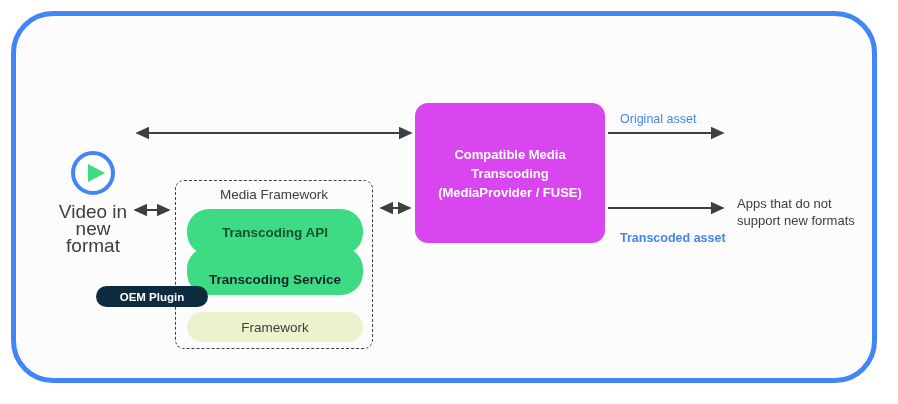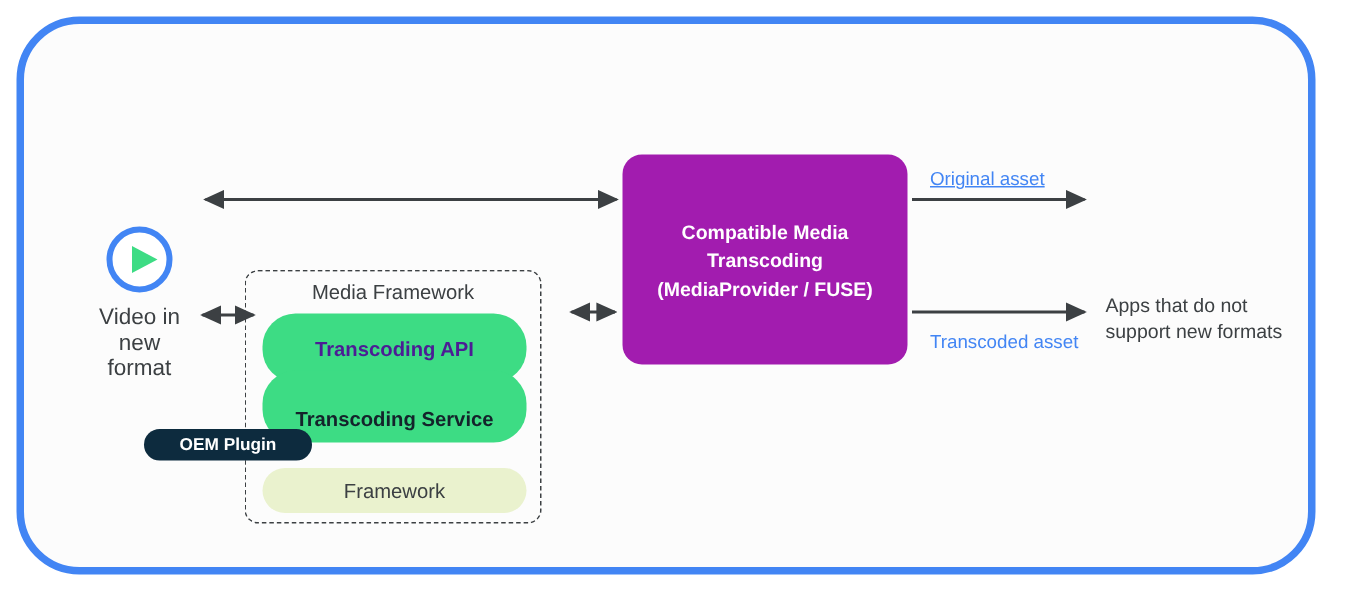--- a/index.html
+++ b/index.html
@@ -52,30 +52,30 @@
     border-bottom: 9px solid transparent;
   }
 
   
   #video-label {
     position: absolute;
     left: 42px;
     top: 203px;
     width: 102px;
     text-align: center;
-    font-size: 15px;
+    font-size: 19px;
     line-height: 17px;
     color: #3c4043;
     white-space: pre-line;
   }
 
   
   #media-framework {
     position: absolute;
-    left: 163px;
+    left: 175px;
     top: 180px;
     width: 198px;
     height: 169px;
     border: 1.6px dashed #3c4043;
     border-radius: 9px;
     box-sizing: border-box;
     background: transparent;
   }
   #mf-title {
     position: absolute;
@@ -95,21 +95,21 @@
     display: flex;
     align-items: center;
     justify-content: center;
     box-sizing: border-box;
     text-align: center;
   }
   #box-api {
     top: 28px;
     height: 46px;
     background: #3ddc84;
-    color: #4c1d95;
+    color: #14532d;
     font-size: 13.5px;
     font-weight: bold;
   }
   #box-service {
     top: 66px;
     height: 48px;
     background: #3ddc84;
     color: #14232b;
     font-size: 13.5px;
     font-weight: bold;
@@ -142,21 +142,21 @@
   }
 
   
   #cmt-box {
     position: absolute;
     left: 415px;
     top: 103px;
     width: 190px;
     height: 140px;
     border-radius: 13px;
-    background: #a21caf;
+    background: #d946ef;
     color: #ffffff;
     display: flex;
     align-items: center;
     justify-content: center;
     text-align: center;
     font-size: 13px;
     font-weight: bold;
     line-height: 19px;
     white-space: pre-line;
     box-sizing: border-box;
@@ -166,22 +166,22 @@
   
   .arrow-svg { position: absolute; overflow: visible; }
 
   
   .asset-label {
     position: absolute;
     font-size: 12.5px;
     color: #4285f4;
     white-space: nowrap;
   }
-  #label-original { left: 620px; top: 112px; text-decoration: underline; }
-  #label-transcoded { left: 620px; top: 221px; }
+  #label-original { left: 620px; top: 112px; }
+  #label-transcoded { left: 620px; top: 231px; font-weight: bold; }
 
   .apps-label {
     position: absolute;
     font-size: 13px;
     line-height: 17px;
     color: #3c4043;
     white-space: pre-line;
   }
   #label-apps-support { left: 737px; top: 117px; }
   #label-apps-nosupport { left: 737px; top: 195px; }

